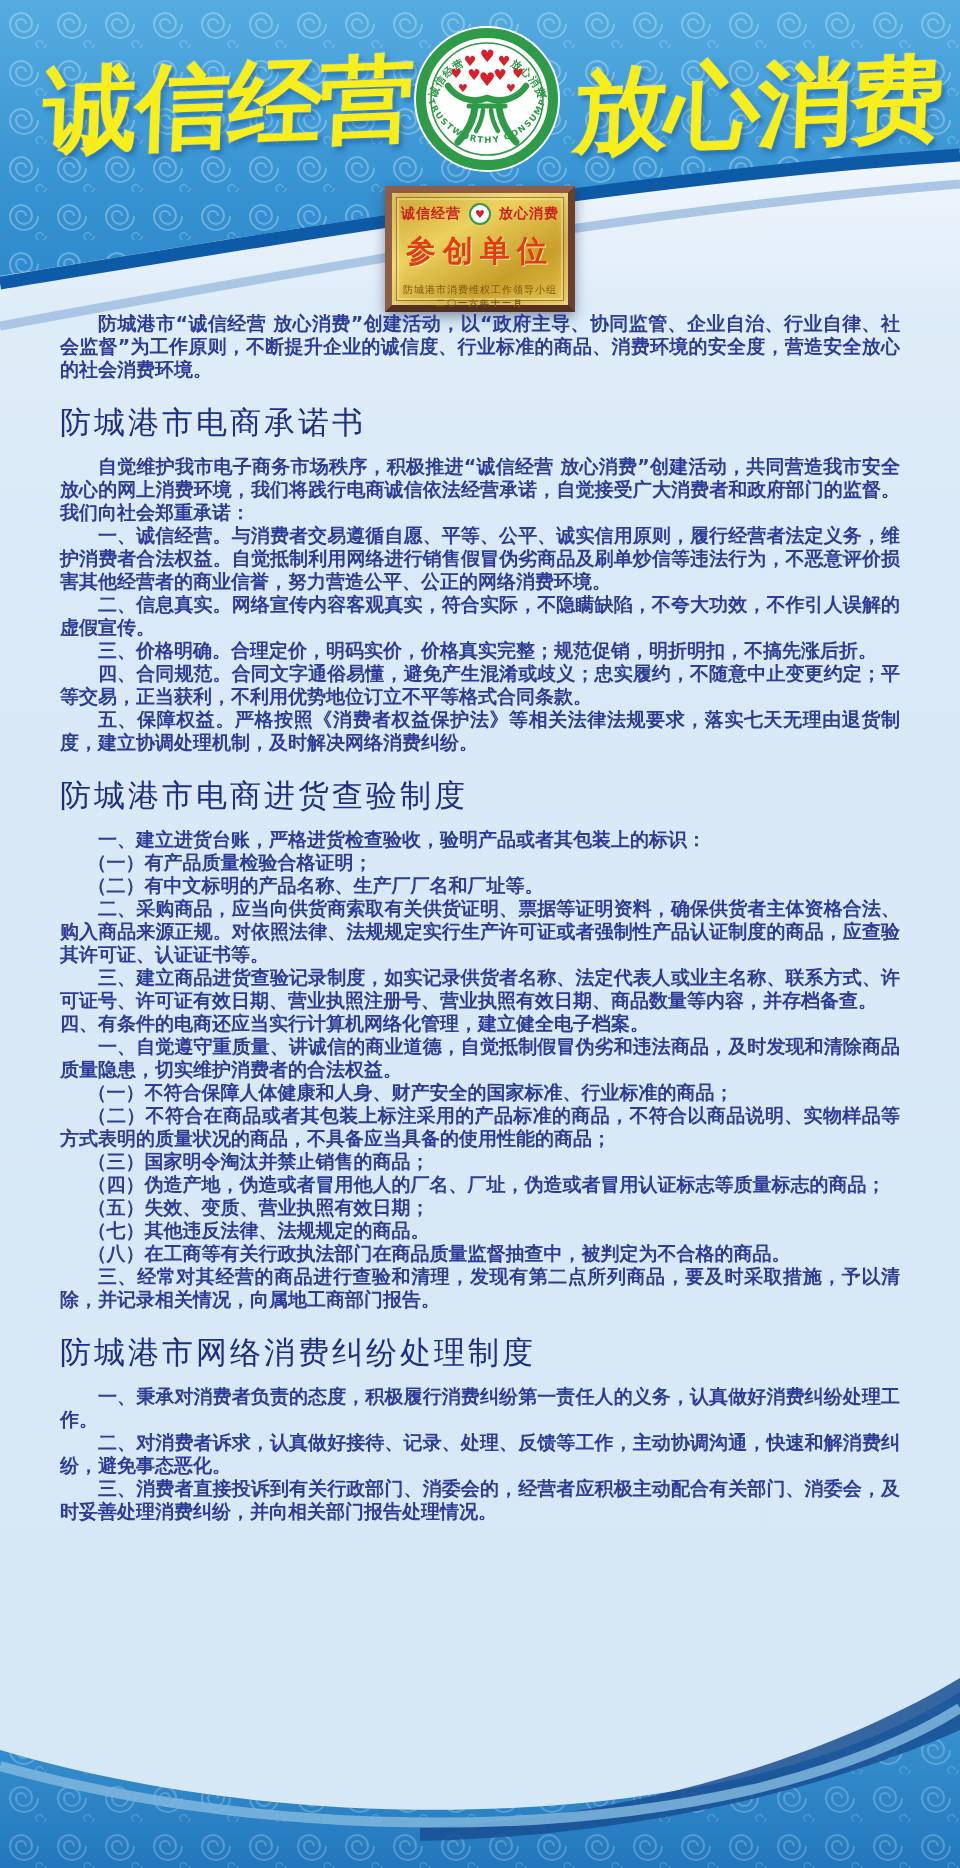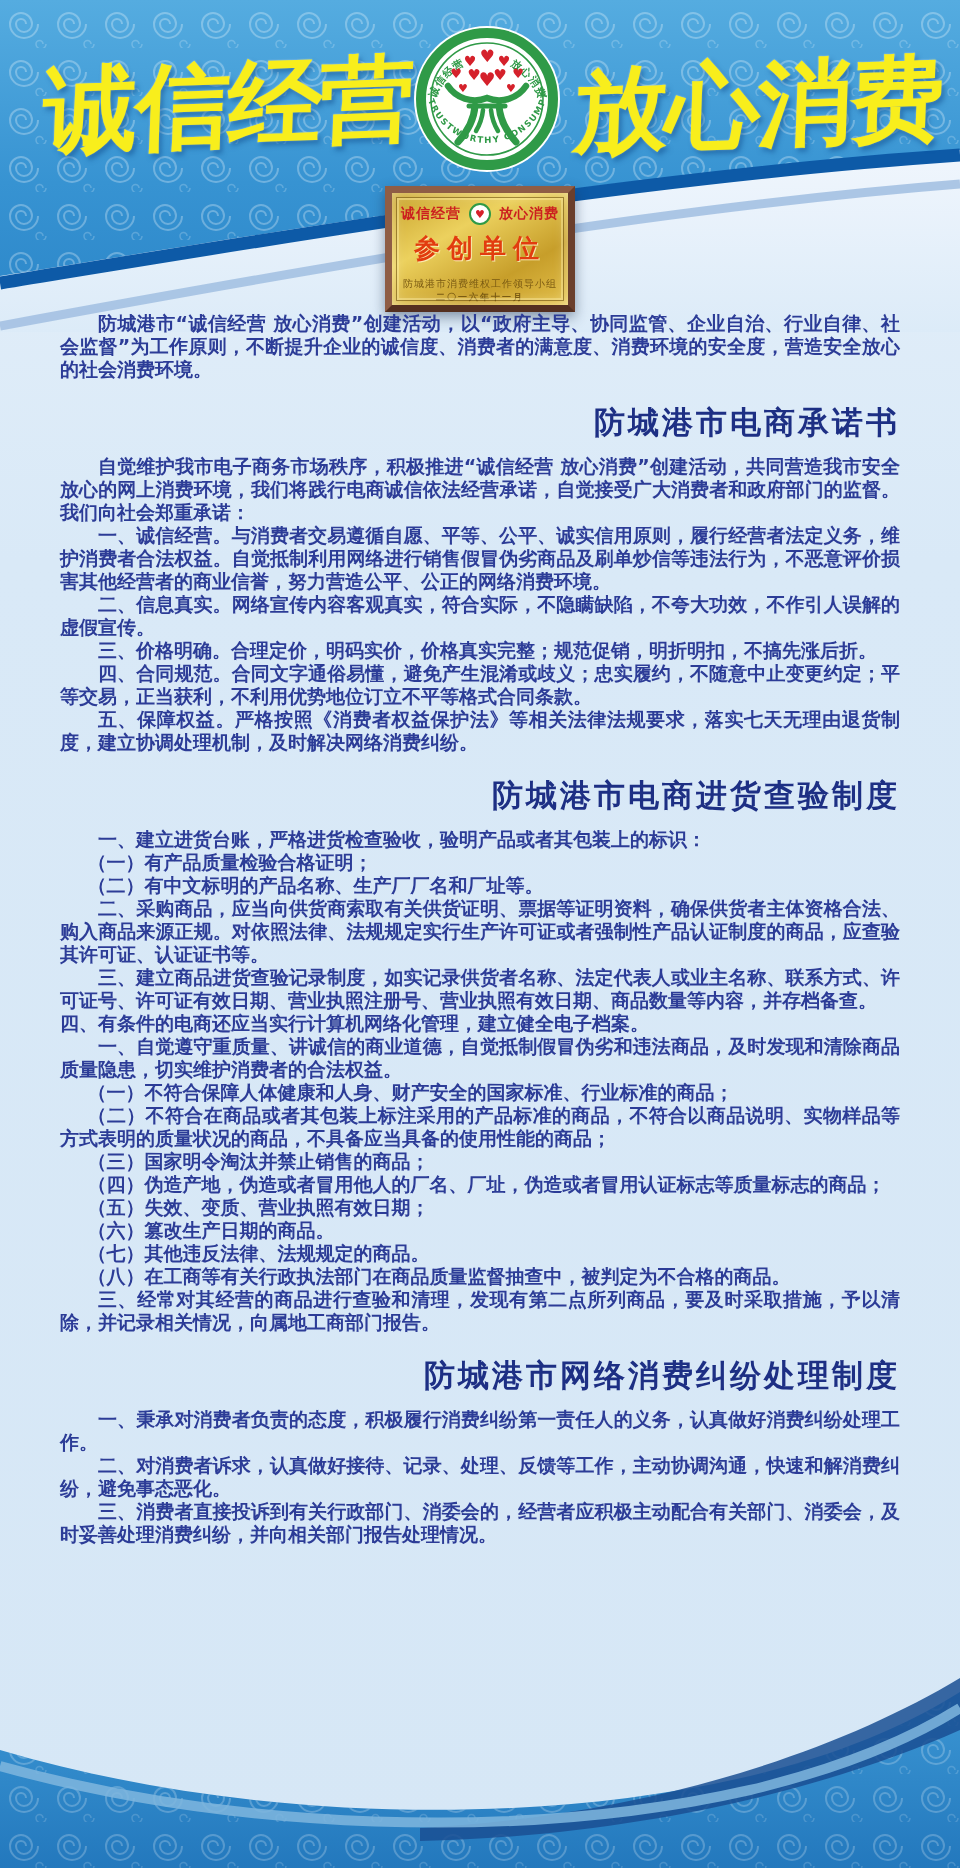--- a/index.html
+++ b/index.html
@@ -41,37 +41,37 @@
     display:flex; align-items:center; justify-content:center; gap:8px;
     margin-top:10px;
   }
   .plaque-slogan{font-size:14px; font-weight:bold; color:#cc1f1f; letter-spacing:1px;}
   .mini-logo{
     width:22px;height:22px;border-radius:50%;background:#fff;border:2px solid #2f9a47;
     display:flex;align-items:center;justify-content:center;
     color:#d5212b;font-size:11px;line-height:1;box-sizing:border-box;
   }
   .plaque-title{
-    margin-top:6px; font-size:26px; font-weight:bold; color:#e23c0f;
+    margin-top:6px; font-size:30px; font-weight:bold; color:#e23c0f;
     letter-spacing:7px; text-shadow:1px 1px 0 rgba(255,245,200,.8);
     white-space:nowrap;
   }
   .plaque-org{margin-top:11px; font-size:10px; color:#7a5a12; font-weight:normal; letter-spacing:1px;}
   .plaque-date{font-size:9px; color:#7a5a12; font-weight:bold; letter-spacing:2px;}
   
   .content{
     position:absolute; left:60px; top:312px; width:840px;
     color:#2c3c97; font-size:19px; line-height:23px; text-align:justify;
     font-weight:bold;
   }
   .para{margin:0; text-indent:2em;}
   .para.sub{text-indent:1.45em;}
   .para.flush{text-indent:0;}
   .sec-title{
-    font-size:31px; font-weight:bold; color:#1d2f84; text-align:right;
+    font-size:31px; font-weight:normal; color:#1d2f84; text-align:left;
     letter-spacing:3px; margin:30px 0 21px 0;
   }
   
   .footer-svg{position:absolute; left:0; bottom:0; display:block;}
 </style>
 </head>
 <body>
 
 <div class="poster">
 
@@ -146,21 +146,21 @@
       <span class="mini-logo">♥</span>
       <span class="plaque-slogan">放心消费</span>
     </div>
     <div class="plaque-title">参创单位</div>
     <div class="plaque-org">防城港市消费维权工作领导小组</div>
     <div class="plaque-date">二〇一六年十一月</div>
   </div>
 
   <div class="content">
     <div>
-        <p class="para ">防城港市“诚信经营 放心消费”创建活动，以“政府主导、协同监管、企业自治、行业自律、社会监督”为工作原则，不断提升企业的诚信度、消费者的满意度、消费环境的安全度，营造安全放心的社会消费环境。</p>
+        <p class="para ">防城港市“诚信经营 放心消费”创建活动，以“政府主导、协同监管、企业自治、行业自律、社会监督”为工作原则，不断提升企业的诚信度、行业标准的商品、消费环境的安全度，营造安全放心的社会消费环境。</p>
       </div>
     <div>
         <h2 class="sec-title">防城港市电商承诺书</h2>
         <p class="para ">自觉维护我市电子商务市场秩序，积极推进“诚信经营 放心消费”创建活动，共同营造我市安全放心的网上消费环境，我们将践行电商诚信依法经营承诺，自觉接受广大消费者和政府部门的监督。我们向社会郑重承诺：</p>
         <p class="para ">一、诚信经营。与消费者交易遵循自愿、平等、公平、诚实信用原则，履行经营者法定义务，维护消费者合法权益。自觉抵制利用网络进行销售假冒伪劣商品及刷单炒信等违法行为，不恶意评价损害其他经营者的商业信誉，努力营造公平、公正的网络消费环境。</p>
         <p class="para ">二、信息真实。网络宣传内容客观真实，符合实际，不隐瞒缺陷，不夸大功效，不作引人误解的虚假宣传。</p>
         <p class="para ">三、价格明确。合理定价，明码实价，价格真实完整；规范促销，明折明扣，不搞先涨后折。</p>
         <p class="para ">四、合同规范。合同文字通俗易懂，避免产生混淆或歧义；忠实履约，不随意中止变更约定；平等交易，正当获利，不利用优势地位订立不平等格式合同条款。</p>
         <p class="para ">五、保障权益。严格按照《消费者权益保护法》等相关法律法规要求，落实七天无理由退货制度，建立协调处理机制，及时解决网络消费纠纷。</p>
         <h2 class="sec-title">防城港市电商进货查验制度</h2>
@@ -169,21 +169,20 @@
         <p class="para sub">（二）有中文标明的产品名称、生产厂厂名和厂址等。</p>
         <p class="para ">二、采购商品，应当向供货商索取有关供货证明、票据等证明资料，确保供货者主体资格合法、购入商品来源正规。对依照法律、法规规定实行生产许可证或者强制性产品认证制度的商品，应查验其许可证、认证证书等。</p>
         <p class="para ">三、建立商品进货查验记录制度，如实记录供货者名称、法定代表人或业主名称、联系方式、许可证号、许可证有效日期、营业执照注册号、营业执照有效日期、商品数量等内容，并存档备查。</p>
         <p class="para flush">四、有条件的电商还应当实行计算机网络化管理，建立健全电子档案。</p>
         <p class="para ">一、自觉遵守重质量、讲诚信的商业道德，自觉抵制假冒伪劣和违法商品，及时发现和清除商品质量隐患，切实维护消费者的合法权益。</p>
         <p class="para sub">（一）不符合保障人体健康和人身、财产安全的国家标准、行业标准的商品；</p>
         <p class="para sub">（二）不符合在商品或者其包装上标注采用的产品标准的商品，不符合以商品说明、实物样品等方式表明的质量状况的商品，不具备应当具备的使用性能的商品；</p>
         <p class="para sub">（三）国家明令淘汰并禁止销售的商品；</p>
         <p class="para sub">（四）伪造产地，伪造或者冒用他人的厂名、厂址，伪造或者冒用认证标志等质量标志的商品；</p>
         <p class="para sub">（五）失效、变质、营业执照有效日期；</p>
-        <p class="para sub">（六）篡改生产日期的商品。</p>
         <p class="para sub">（七）其他违反法律、法规规定的商品。</p>
         <p class="para sub">（八）在工商等有关行政执法部门在商品质量监督抽查中，被判定为不合格的商品。</p>
         <p class="para ">三、经常对其经营的商品进行查验和清理，发现有第二点所列商品，要及时采取措施，予以清除，并记录相关情况，向属地工商部门报告。</p>
         <h2 class="sec-title">防城港市网络消费纠纷处理制度</h2>
         <p class="para ">一、秉承对消费者负责的态度，积极履行消费纠纷第一责任人的义务，认真做好消费纠纷处理工作。</p>
         <p class="para ">二、对消费者诉求，认真做好接待、记录、处理、反馈等工作，主动协调沟通，快速和解消费纠纷，避免事态恶化。</p>
         <p class="para ">三、消费者直接投诉到有关行政部门、消委会的，经营者应积极主动配合有关部门、消委会，及时妥善处理消费纠纷，并向相关部门报告处理情况。</p>
       </div>
   </div>
 

